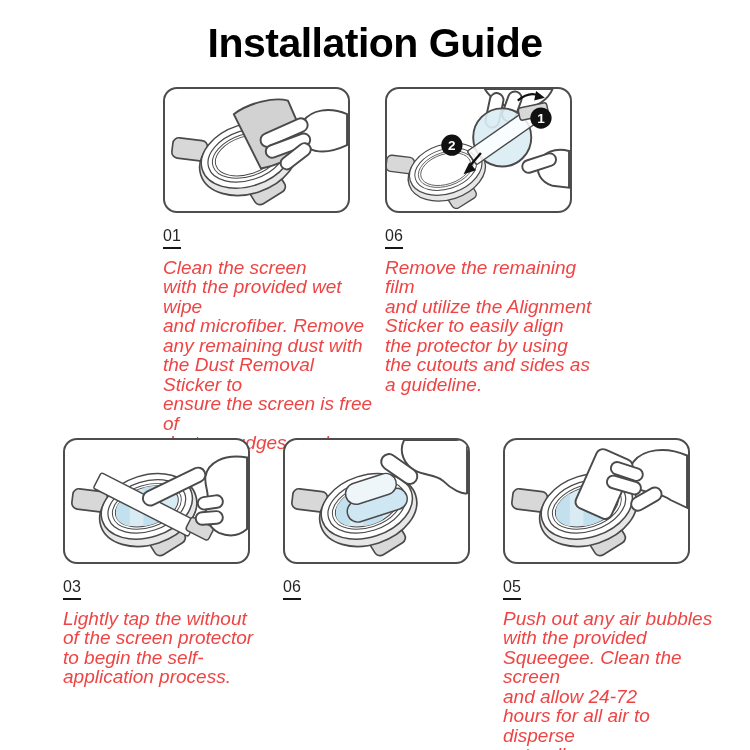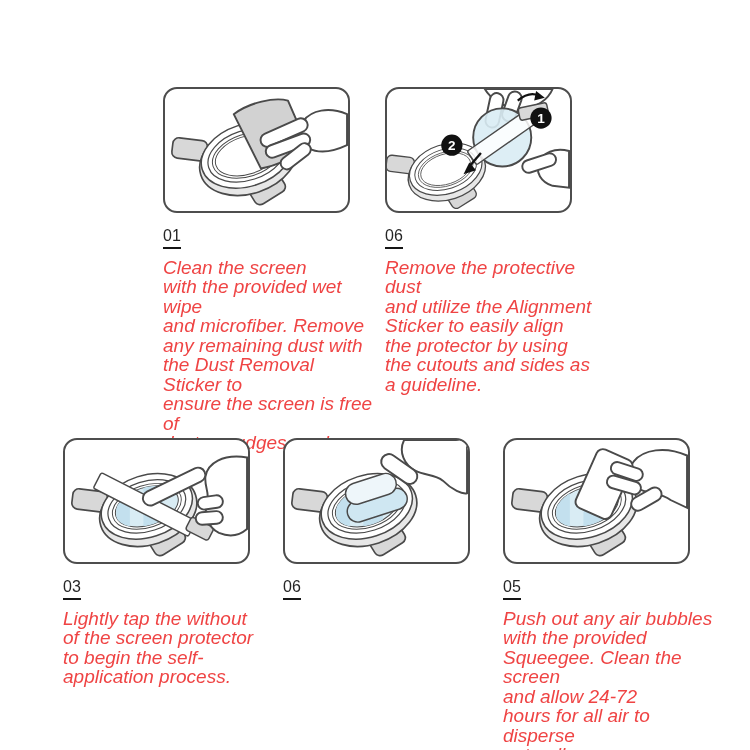--- a/index.html
+++ b/index.html
@@ -31,20 +31,21 @@
         <rect x="-100" y="-14" width="46" height="27" rx="8" transform="rotate(25)" fill="#d8d8d8" stroke="#4a4a4a" stroke-width="2.2"></rect>
         <rect x="-23" y="34" width="46" height="30" rx="8" transform="rotate(-14)" fill="#d8d8d8" stroke="#4a4a4a" stroke-width="2.2"></rect>
         <ellipse cx="0" cy="4" rx="66" ry="45" fill="#e7e7e7" stroke="#4a4a4a" stroke-width="2.2"></ellipse>
         <ellipse cx="0" cy="-2" rx="62" ry="41" fill="#ffffff" stroke="#4a4a4a" stroke-width="2"></ellipse>
         <ellipse cx="0" cy="-2" rx="53" ry="33" fill="#ffffff" stroke="#4a4a4a" stroke-width="1.6"></ellipse>
         <ellipse cx="0" cy="-2" rx="47" ry="28" fill="none" stroke="#4a4a4a" stroke-width="1.3"></ellipse>
       </g>
     </defs>
   </svg>
 
+  <div class="title">Installation Guide</div>
 
   <div class="row row1">
 
     <div class="col">
       <div class="illus-box">
         <svg viewBox="0 0 187 126">
           <g transform="translate(84,70) scale(0.78) rotate(-18)">
             <use href="#watch-base"></use>
             <ellipse cx="0" cy="-2" rx="43" ry="25" fill="#ffffff" stroke="#4a4a4a" stroke-width="1.3"></ellipse>
           </g>
@@ -96,21 +97,21 @@
           </g>
           <path d="M96,66 L84,80" fill="none" stroke="#111111" stroke-width="2.4"></path>
           <path d="M78,88 L91,84 L84,76 Z" fill="#111111"></path>
           <g>
             <circle cx="66" cy="58" r="11" fill="#111111"></circle>
             <text x="66" y="63" text-anchor="middle" font-size="14" font-weight="bold" fill="#ffffff">2</text>
           </g>
         </svg>
       </div>
       <div class="step-num">06</div>
-      <p class="step-text">Remove the protective dust
+      <p class="step-text">Remove the remaining film
 and utilize the Alignment
 Sticker to easily align
 the protector by using
 the cutouts and sides as
 a guideline.</p>
     </div>
   </div>
 
   <div class="row row2">
 

